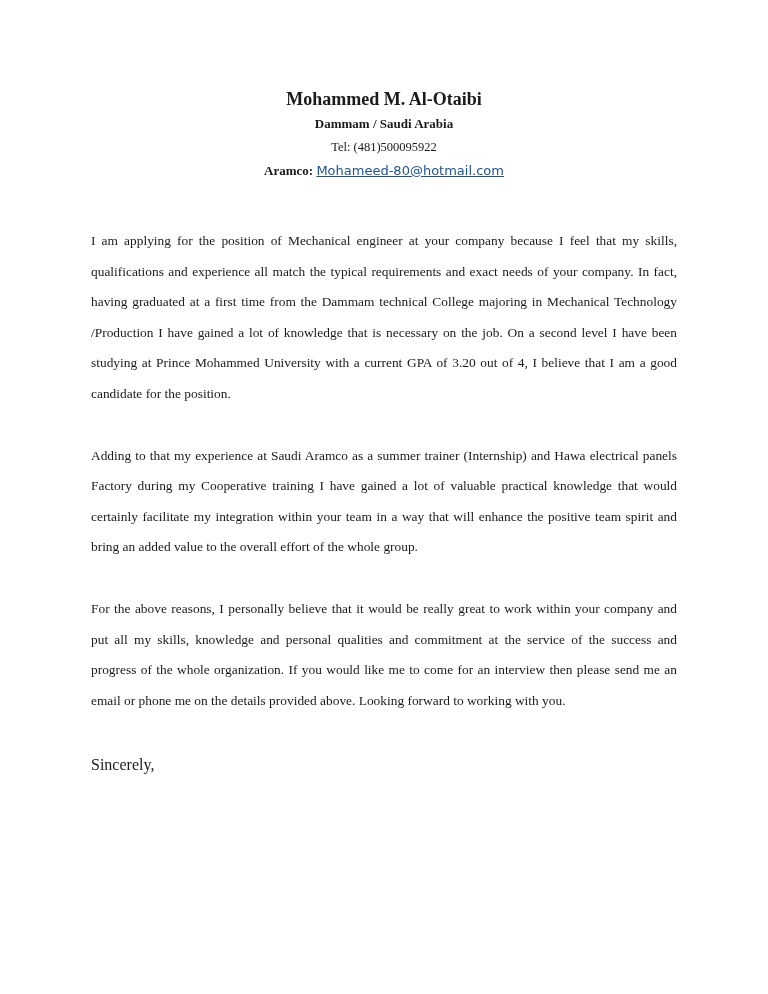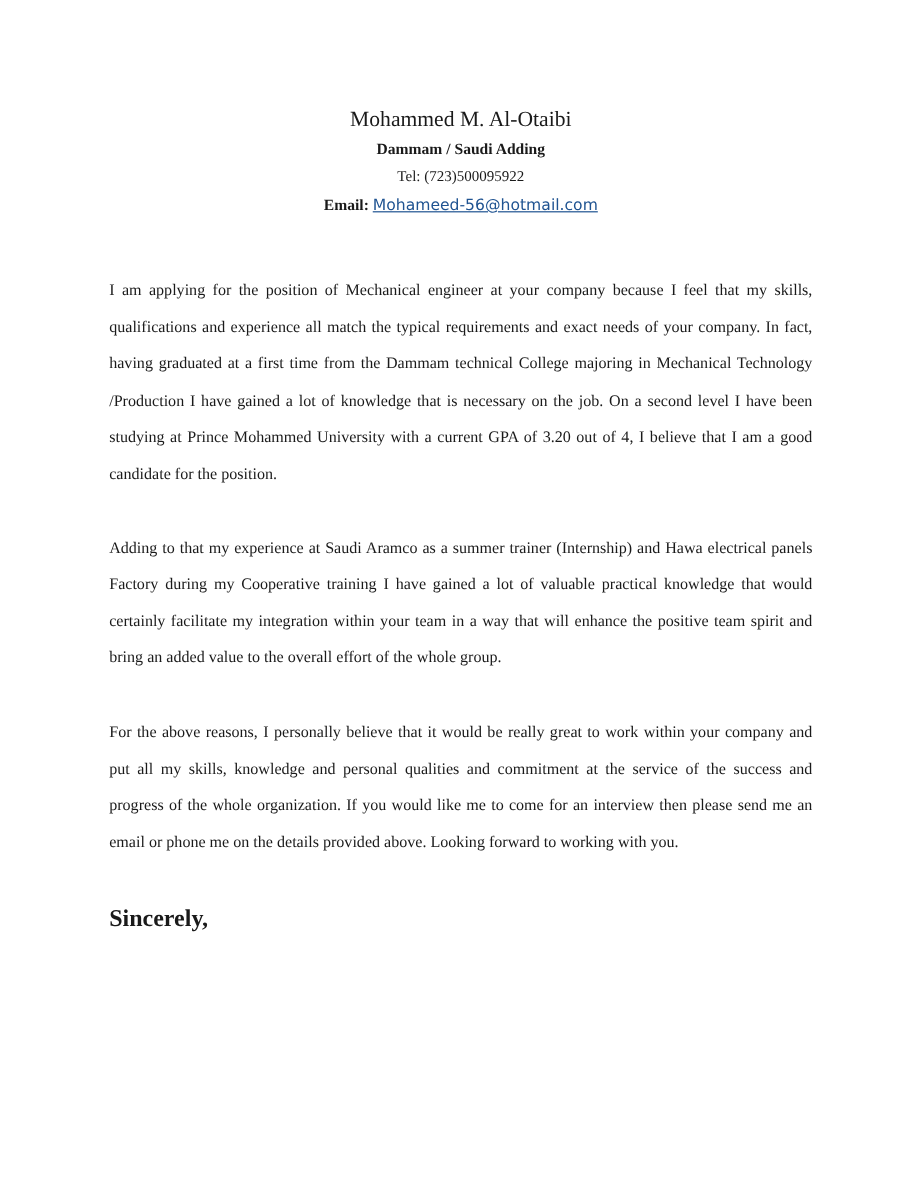--- a/index.html
+++ b/index.html
@@ -16,21 +16,21 @@
     padding: 88px 91px 0 91px;
     font-family: "Liberation Serif", serif;
     color: #1a1a1a;
     overflow: hidden;
   }
   .header {
     text-align: center;
   }
   .header .name {
     font-size: 18px;
-    font-weight: normal;
+    font-weight: bold;
     line-height: 22px;
     margin: 0 0 4px 0;
     text-align: center;
   }
   .header .location {
     font-size: 13px;
     font-weight: bold;
     line-height: 20px;
     margin: 0 0 3px 0;
   }
@@ -65,39 +65,38 @@
     margin: 0 0 23px 0;
   }
   .para {
     line-height: 30.6px;
     text-align: justify;
     margin: 0 0 31px 0;
   }
   .closing {
     line-height: 30.5px;
     margin: 34px 0 0 0;
-    font-size: 20px;
-    font-weight: bold;
+    font-size: 16px;
   }
   .signature {
     line-height: 30.5px;
     margin: 20px 0 0 0;
     font-size: 14px;
   }
 </style>
 </head>
 <body>
 
 <div class="page">
 
   <div class="header">
     <div class="name">Mohammed M. Al-Otaibi</div>
-    <div class="location">Dammam / Saudi Adding</div>
-    <div class="tel"><span class="lbl">Tel:</span> <span>(723)500095922</span></div>
-    <div class="email"><span class="lbl">Email:</span> <a href="#">Mohameed-56@hotmail.com</a></div>
+    <div class="location">Dammam / Saudi Arabia</div>
+    <div class="tel"><span class="lbl">Tel:</span> <span>(481)500095922</span></div>
+    <div class="email"><span class="lbl">Aramco:</span> <a href="#">Mohameed-80@hotmail.com</a></div>
   </div>
 
   <div class="body-text">
     <p class="para">I am applying for the position of Mechanical engineer at your company because I feel that my skills, qualifications and experience all match the typical requirements and exact needs of your company. In fact, having graduated at a first time from the Dammam technical College majoring in Mechanical Technology /Production I have gained a lot of knowledge that is necessary on the job. On a second level I have been studying at Prince Mohammed University with a current GPA of 3.20 out of 4, I believe that I am a good candidate for the position.</p>
     <p class="para">Adding to that my experience at Saudi Aramco as a summer trainer (Internship) and Hawa electrical panels Factory during my Cooperative training I have gained a lot of valuable practical knowledge that would certainly facilitate my integration within your team in a way that will enhance the positive team spirit and bring an added value to the overall effort of the whole group.</p>
     <p class="para">For the above reasons, I personally believe that it would be really great to work within your company and put all my skills, knowledge and personal qualities and commitment at the service of the success and progress of the whole organization. If you would like me to come for an interview then please send me an email or phone me on the details provided above. Looking forward to working with you.</p>
     <p class="closing">Sincerely,</p>
   </div>
 
 </div>

